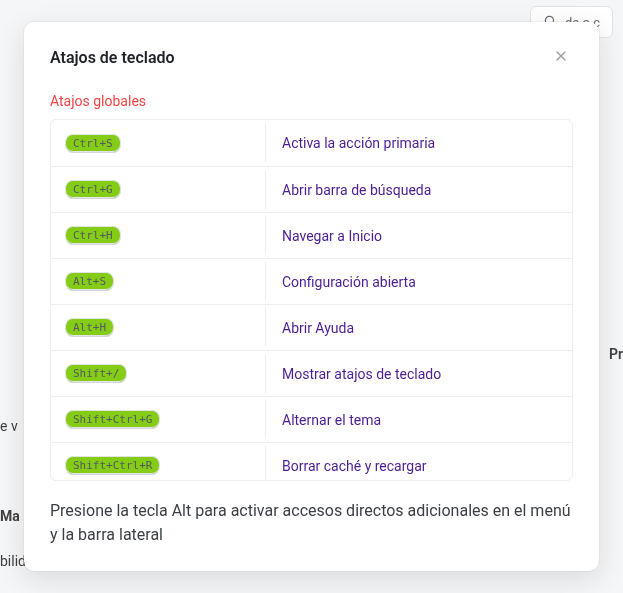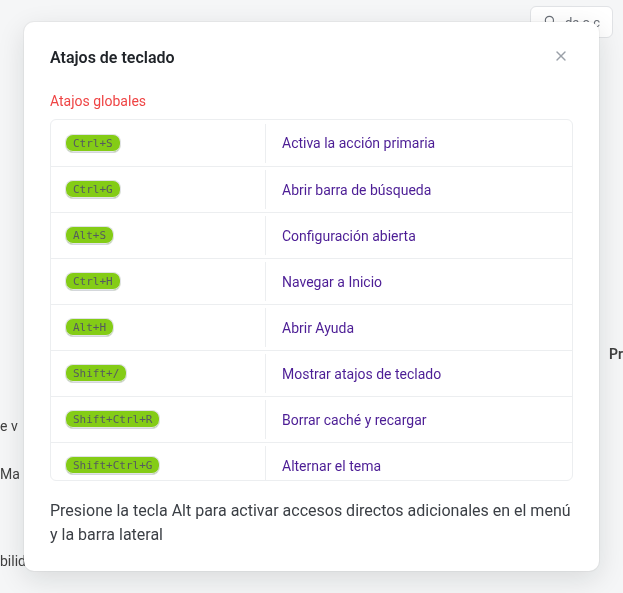--- a/index.html
+++ b/index.html
@@ -132,21 +132,21 @@
 <div class="bg-search">
   <span>
     <svg viewBox="0 0 24 24" fill="none" stroke-width="2" stroke-linecap="round" stroke-linejoin="round">
         <circle cx="11" cy="11" r="7"></circle>
         <line x1="21" y1="21" x2="16.65" y2="16.65"></line>
       </svg>
   </span>
   <span>da o c</span>
 </div>
 <div class="bg-hint" style="top:418px;left:0;">e v</div>
-<div class="bg-hint" style="top:466px;left:0;font-weight:400;">Ma</div>
+<div class="bg-hint" style="top:508px;left:0;font-weight:700;">Ma</div>
 <div class="bg-hint" style="top:553px;left:0;">bilid</div>
 <div class="bg-hint" style="top:346px;right:0;font-weight:600;">Pr</div>
 
 <div class="modal">
   <div class="modal-header">
     <div class="modal-title">Atajos de teclado</div>
     <button class="close-btn">
       <span>
         <svg viewBox="0 0 24 24" fill="none" stroke-width="2" stroke-linecap="round">
             <line x1="6" y1="6" x2="18" y2="18"></line>
@@ -166,50 +166,50 @@
       <div class="col-desc">Activa la acción primaria</div>
     </div>
     <div class="shortcut-row">
       <div class="col-key">
           <kbd>Ctrl+G</kbd>
         </div>
       <div class="col-desc">Abrir barra de búsqueda</div>
     </div>
     <div class="shortcut-row">
       <div class="col-key">
+          <kbd>Ctrl+H</kbd>
+        </div>
+      <div class="col-desc">Navegar a Inicio</div>
+    </div>
+    <div class="shortcut-row">
+      <div class="col-key">
           <kbd>Alt+S</kbd>
         </div>
       <div class="col-desc">Configuración abierta</div>
     </div>
     <div class="shortcut-row">
       <div class="col-key">
-          <kbd>Ctrl+H</kbd>
-        </div>
-      <div class="col-desc">Navegar a Inicio</div>
-    </div>
-    <div class="shortcut-row">
-      <div class="col-key">
           <kbd>Alt+H</kbd>
         </div>
       <div class="col-desc">Abrir Ayuda</div>
     </div>
     <div class="shortcut-row">
       <div class="col-key">
           <kbd>Shift+/</kbd>
         </div>
       <div class="col-desc">Mostrar atajos de teclado</div>
     </div>
     <div class="shortcut-row">
       <div class="col-key">
+          <kbd>Shift+Ctrl+G</kbd>
+        </div>
+      <div class="col-desc">Alternar el tema</div>
+    </div>
+    <div class="shortcut-row">
+      <div class="col-key">
           <kbd>Shift+Ctrl+R</kbd>
         </div>
       <div class="col-desc">Borrar caché y recargar</div>
-    </div>
-    <div class="shortcut-row">
-      <div class="col-key">
-          <kbd>Shift+Ctrl+G</kbd>
-        </div>
-      <div class="col-desc">Alternar el tema</div>
     </div>
   </div>
 
   <div class="footnote">Presione la tecla Alt para activar accesos directos adicionales en el menú y la barra lateral</div>
 </div>
 
 </body></html>

